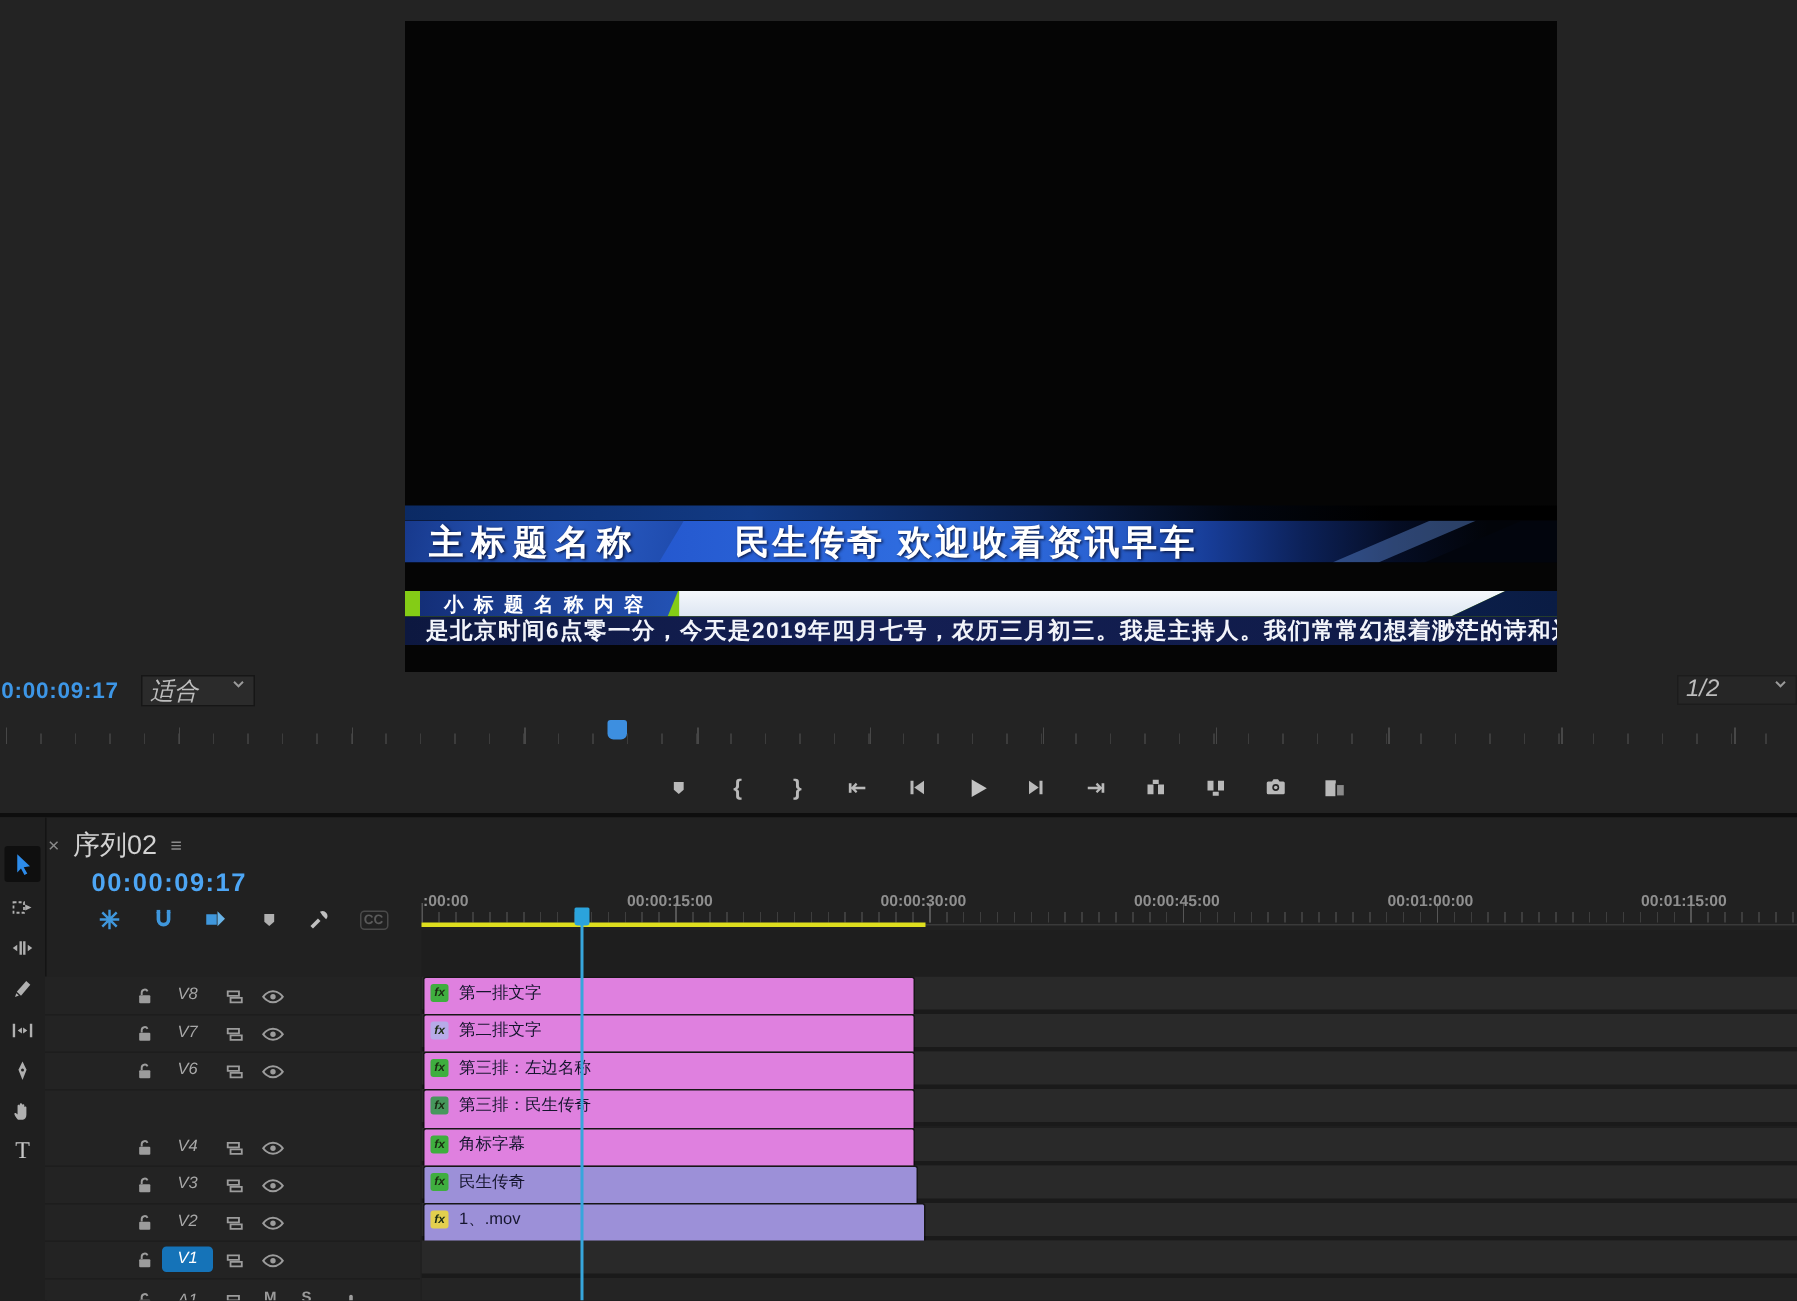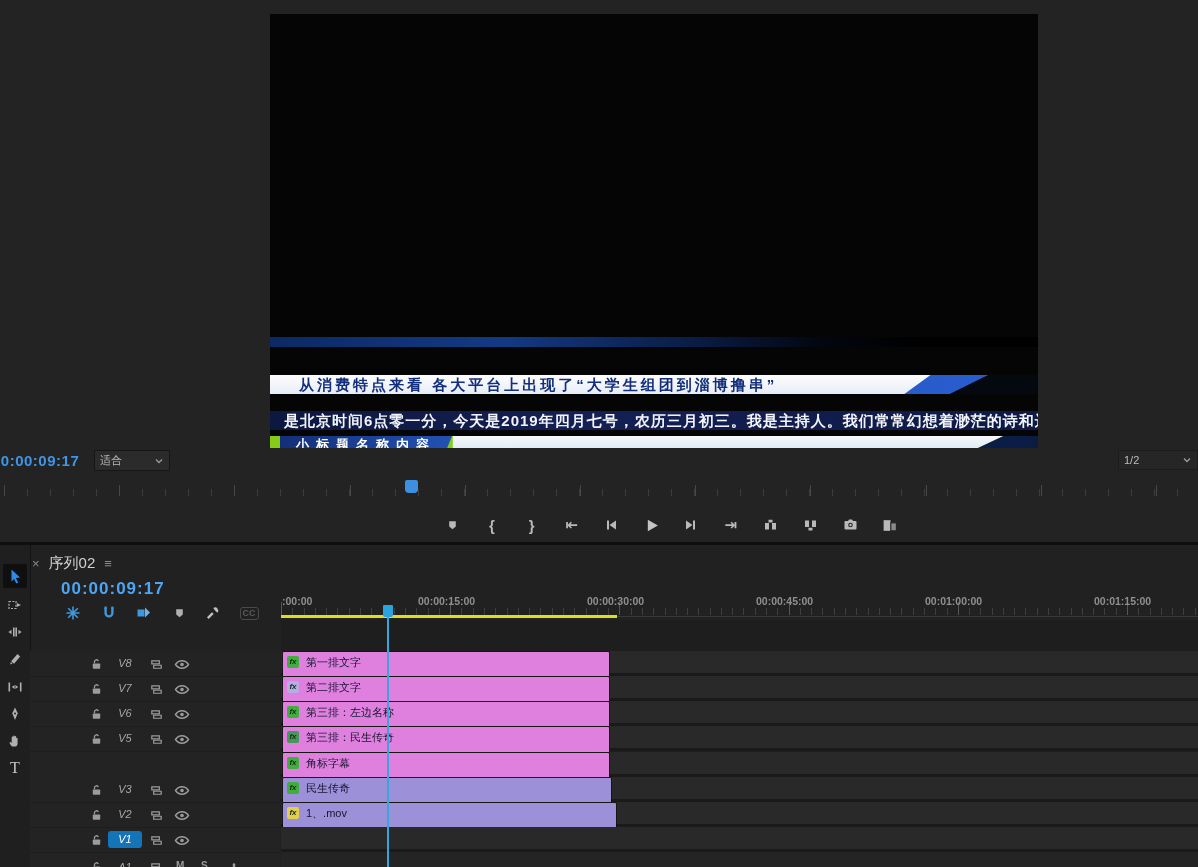--- a/index.html
+++ b/index.html
@@ -25,38 +25,38 @@
     font-size:23px;text-shadow:1px 1px 2px rgba(0,0,20,.8);}
   #lt-main-title{left:16px;letter-spacing:5px;}
   #lt-headline{left:220px;letter-spacing:2px;}
   #lt-row2{top:361px;height:19px;background:#04080f;}
   #lt-row2-band{left:0;top:0;bottom:0;width:100%;background:linear-gradient(90deg,#1d4ab0,#2a5fd0);
     clip-path:polygon(83% 0,93.5% 0,88.5% 100%,78% 100%);}
   #lt-row2-white{left:0;top:0;bottom:0;width:100%;background:linear-gradient(#fdfdfe,#e7edf7);
     clip-path:polygon(0 0,86% 0,82.6% 100%,0 100%);}
   #lt-line2{position:absolute;left:29px;top:0;height:19px;line-height:19px;color:#132f7c;
     font-weight:bold;font-size:15px;letter-spacing:3px;}
-  #lt-row3{top:380px;height:17px;background:#84cc16;margin-top:42px;}
+  #lt-row3{top:380px;height:17px;background:#84cc16;}
   #lt-row3-white{left:0;top:0;bottom:0;width:100%;background:linear-gradient(#f5f8fc,#dde6f2);
     clip-path:polygon(23.8% 0,95.5% 0,90.8% 100%,23.8% 100%);}
   #lt-row3-wedge{left:0;top:0;bottom:0;width:100%;background:linear-gradient(90deg,#16357e,#0a1c44);
     clip-path:polygon(95.5% 0,100% 0,100% 100%,90.8% 100%);}
   #lt-sub-label{left:10px;top:0;height:17px;width:172px;
     background:linear-gradient(90deg,#142f78,#2352b4);clip-path:polygon(0 0,100% 0,96% 100%,0 100%);
     color:#fff;font-size:13px;font-weight:bold;letter-spacing:7px;line-height:17px;text-align:center;}
   #lt-sub-text{position:absolute;left:196px;top:0;height:17px;line-height:17px;color:#16398c;
     font-weight:bold;font-size:14px;letter-spacing:6px;}
   #lt-row4{top:397px;height:19px;background:linear-gradient(90deg,#0d1840,#141f54 40%,#0e1a45);}
   #lt-ticker{position:absolute;left:14px;top:0;height:19px;line-height:19px;color:#f2f4fa;
     font-weight:bold;font-size:15px;letter-spacing:1px;}
 
   
   #mon-timecode{left:-8px;top:452px;color:#3d96e6;font-size:15px;font-weight:bold;letter-spacing:.5px;}
-  .dd{background:#2b2b2b;border:1px solid #161616;color:#bdbdbd;font-size:11px;display:flex;
-    align-items:center;justify-content:space-between;padding:0 5px;box-sizing:border-box;cursor:default;}
+  .dd{background:#2b2b2b;border:1px solid #161616;color:#bdbdbd;font-size:16px;display:flex;
+    justify-content:space-between;padding:0 5px;box-sizing:border-box;cursor:default;font-style:italic;}
   #fit-dd{left:94px;top:450px;width:76px;height:21px;}
   #res-dd{left:1118px;top:450px;width:80px;height:20px;background:#262626;border-color:#1c1c1c;}
   .chev{width:10px;height:10px;flex:0 0 auto;}
   .chev svg{display:block;}
   #mon-ruler{left:0;top:478px;width:1198px;height:22px;}
   #mon-ruler .minor{position:absolute;left:4px;right:0;bottom:4px;height:7px;
     background:repeating-linear-gradient(90deg,#3c3c3c 0 1px,transparent 1px 23px);}
   #mon-ruler .major{position:absolute;left:4px;right:0;bottom:4px;height:11px;
     background:repeating-linear-gradient(90deg,#474747 0 1px,transparent 1px 115.2px);}
   #mon-playhead{left:405px;top:480px;width:13px;height:13px;background:#3d8fe0;
@@ -69,21 +69,21 @@
   #divider1{left:0;top:542px;width:1198px;height:3px;background:#0e0e0e;}
 
   
   #timeline{left:0;top:545px;width:1198px;height:322px;background:#212121;}
   #tools{left:0;top:0;width:30px;height:322px;background:#1f1f1f;border-right:1px solid #141414;}
   .tool{position:absolute;left:3px;width:24px;height:24px;display:flex;align-items:center;
     justify-content:center;color:#b8b8b8;}
   .tool.active{background:#0f0f0f;border-radius:2px;}
   #tab-row{left:32px;top:8px;height:20px;display:flex;align-items:center;gap:9px;}
   #tab-close{color:#8a8a8a;font-size:13px;line-height:1;}
-  #tab-label{color:#d2d2d2;font-size:15px;}
+  #tab-label{color:#d2d2d2;font-size:18px;}
   #tab-menu{color:#8a8a8a;font-size:13px;line-height:1;}
   #tl-timecode{left:61px;top:34px;color:#4da6f5;font-size:17px;font-weight:bold;letter-spacing:1px;}
   .tlico{position:absolute;top:57px;width:22px;height:22px;display:flex;align-items:center;justify-content:center;}
   #cc-badge{border:1px solid #4a4a4a;border-radius:3px;color:#5a5a5a;font-size:9px;font-weight:bold;
     width:17px;height:11px;display:flex;align-items:center;justify-content:center;}
   
   #tl-ruler{left:281px;top:45px;width:917px;height:25px;font-weight:bold;}
   .rlabel{position:absolute;top:5px;color:#8f8f8f;font-size:10.5px;white-space:nowrap;}
   #tl-ruler .minor{position:absolute;left:0;right:0;bottom:0;height:7px;
     background:repeating-linear-gradient(90deg,#3e3e3e 0 1px,transparent 1px 11.28px);}
@@ -112,24 +112,26 @@
   .alabel{position:absolute;top:6px;color:#9a9a9a;font-size:10px;font-weight:bold;}
 </style>
 </head>
 <body>
 
 <div id="stage">
 
   <div id="monitor" class="abs">
     <div id="preview" class="abs">
       <div id="lt-strip" class="abs lt"></div>
-      <div id="lt-row2" class="abs lt">
-        <div id="lt-row2-band" class="abs"></div>
-        <div id="lt-row2-white" class="abs"></div>
-        <span id="lt-line2">从消费特点来看  各大平台上出现了“大学生组团到淄博撸串”</span>
+      <div id="lt-row1" class="abs lt">
+        <div id="lt-row1-blue" class="abs"></div>
+        <div id="lt-row1-stripe" class="abs"></div>
+        <div id="lt-title-block" class="abs"></div>
+        <span id="lt-main-title" class="lt-big">主标题名称</span>
+        <span id="lt-headline" class="lt-big">民生传奇  欢迎收看资讯早车</span>
       </div>
       <div id="lt-row3" class="abs lt">
         <div id="lt-row3-white" class="abs"></div>
         <div id="lt-row3-wedge" class="abs"></div>
         <div id="lt-sub-label" class="abs">小标题名称内容</div>
       </div>
       <div id="lt-row4" class="abs lt">
         <span id="lt-ticker">是北京时间6点零一分，今天是2019年四月七号，农历三月初三。我是主持人。我们常常幻想着渺茫的诗和远方，却忘记</span>
       </div>
     </div>
@@ -375,28 +377,28 @@
               <path d="M5 8.8h8V12H5z"></path>
             </svg>
           </span>
           <span class="hico" style="left:144px">
             <svg width="16" height="13" viewBox="0 0 16 13">
               <path d="M1.5 6.5S4 2.8 8 2.8s6.5 3.7 6.5 3.7S12 10.2 8 10.2 1.5 6.5 1.5 6.5z" fill="none" stroke="#9c9c9c" stroke-width="1.4"></path>
               <circle cx="8" cy="6.5" r="1.8" fill="#9c9c9c"></circle>
             </svg>
           </span>
         </div>
-        <div class="hrow" style="top: 75px;">
-          <span class="hico" style="left:58px">
-            <svg width="13" height="14" viewBox="0 0 14 14">
-              <rect x="3" y="6.4" width="8" height="5.8" rx="0.8" fill="#9c9c9c"></rect>
-              <path d="M4.8 6.2V4.6a2.2 2.2 0 0 1 4.2-.9" fill="none" stroke="#9c9c9c" stroke-width="1.4"></path>
-            </svg>
-          </span>
-          <span class="tlabel">V5</span>
+        <div class="hrow" style="top: 101px;">
+          <span class="hico" style="left:58px">
+            <svg width="13" height="14" viewBox="0 0 14 14">
+              <rect x="3" y="6.4" width="8" height="5.8" rx="0.8" fill="#9c9c9c"></rect>
+              <path d="M4.8 6.2V4.6a2.2 2.2 0 0 1 4.2-.9" fill="none" stroke="#9c9c9c" stroke-width="1.4"></path>
+            </svg>
+          </span>
+          <span class="tlabel">V4</span>
           <span class="hico" style="left:118px">
             <svg width="15" height="15" viewBox="0 0 16 16" fill="none" stroke="#9c9c9c" stroke-width="1.3">
               <path d="M3 4.2h8v3.2H3z"></path>
               <path d="M5 8.8h8V12H5z"></path>
             </svg>
           </span>
           <span class="hico" style="left:144px">
             <svg width="16" height="13" viewBox="0 0 16 13">
               <path d="M1.5 6.5S4 2.8 8 2.8s6.5 3.7 6.5 3.7S12 10.2 8 10.2 1.5 6.5 1.5 6.5z" fill="none" stroke="#9c9c9c" stroke-width="1.4"></path>
               <circle cx="8" cy="6.5" r="1.8" fill="#9c9c9c"></circle>

